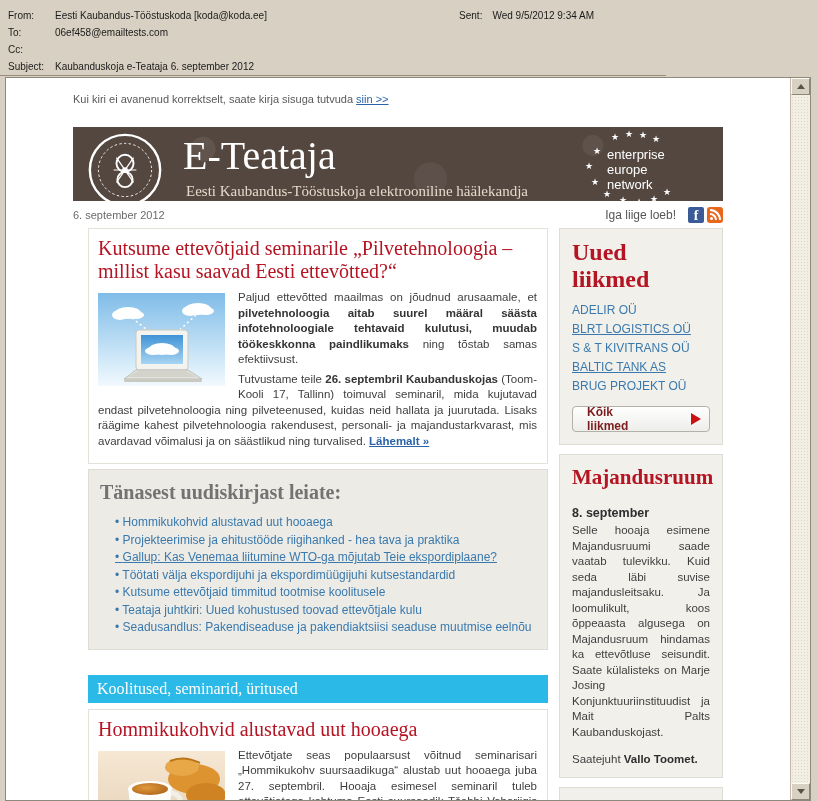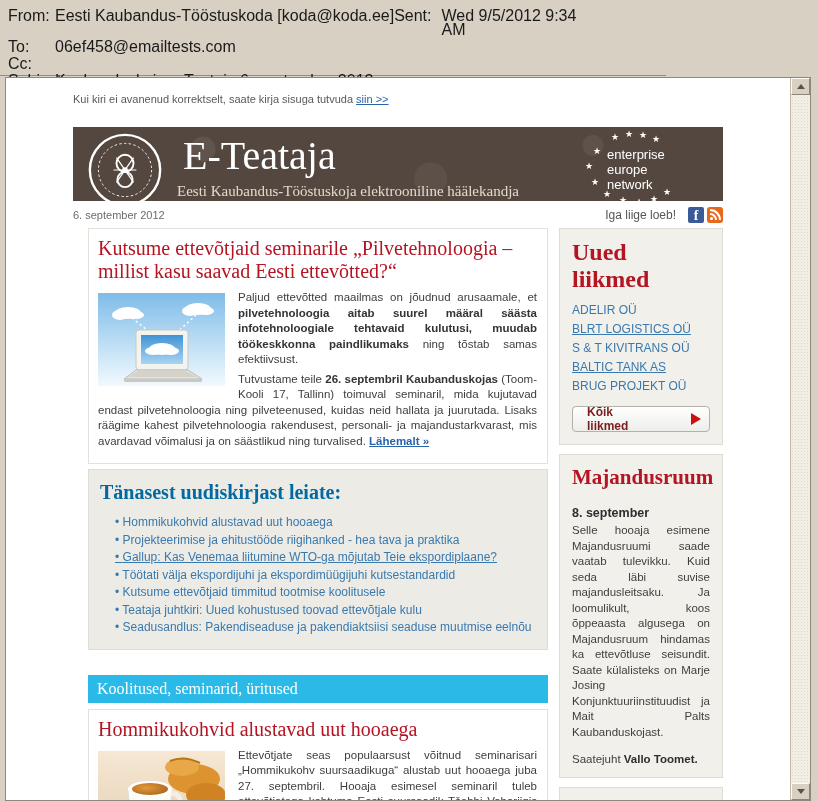--- a/index.html
+++ b/index.html
@@ -6,21 +6,21 @@
   html,body { width:818px; height:801px; overflow:hidden; }
   body {
     background:#d8d0c2;
     font-family:"Liberation Sans","DejaVu Sans",sans-serif;
     position:relative;
   }
   .serif { font-family:"Liberation Serif","DejaVu Serif",serif; }
 
   
   .msg-header { position:absolute; top:0; left:0; width:666px; height:76px;
-    padding:9px 0 0 8px; font-size:16px; color:#1a1a1a;
+    padding:9px 0 0 8px; font-size:10px; color:#1a1a1a;
     border-bottom:1px solid #958e7e; }
   .hdr-row { display:flex; margin-bottom:3px; line-height:14px; }
   .hdr-label { width:47px; flex:0 0 47px; }
   .hdr-value { white-space:nowrap; }
   .hdr-sent { margin-left:auto; display:flex; gap:10px; padding-right:72px; }
 
   
   .viewport { position:absolute; top:77px; left:5px; width:806px; bottom:0;
     background:#fff; border:1px solid #8f897b; display:flex; }
   .email-area { width:784px; overflow:hidden; position:relative; }
@@ -45,21 +45,21 @@
   .preheader a { color:#2b63a8; text-decoration:underline; cursor:pointer; }
 
   .banner { margin-top:22px; height:74px; background:#544740; position:relative; overflow:hidden; }
   .banner::after { content:""; position:absolute; inset:0;
     background-image:radial-gradient(circle at 20% 30%, rgba(255,255,255,.07) 0 12px, transparent 13px),
                      radial-gradient(circle at 55% 70%, rgba(255,255,255,.05) 0 16px, transparent 17px),
                      radial-gradient(circle at 80% 25%, rgba(255,255,255,.06) 0 10px, transparent 11px);
     pointer-events:none; }
   .chamber-logo { position:absolute; left:14px; top:5px; width:76px; height:76px; z-index:2; }
   .banner-title { position:absolute; left:110px; top:8px; color:#fff; font-size:40px; line-height:42px; z-index:2; }
-  .banner-sub { position:absolute; left:104px; top:56px; color:#e4dacb; font-size:15px; z-index:2; }
+  .banner-sub { position:absolute; left:113px; top:56px; color:#e4dacb; font-size:15px; z-index:2; }
   .een { position:absolute; right:14px; top:7px; width:128px; height:72px; color:#fff; z-index:2; }
   .een .star { position:absolute; font-size:9px; color:#fff; }
   .een-text { position:absolute; left:26px; top:13px; font-size:13px; line-height:15px; }
 
   .dateline { display:flex; align-items:center; height:27px; font-size:11px; color:#6b6b6b; }
   .dateline .slogan { margin-left:auto; margin-right:12px; font-size:12px; color:#555; }
   .fb-icon { width:16px; height:16px; background:#3b5a98; border-radius:2px; color:#fff;
     font-family:"Liberation Serif",serif; font-weight:bold; font-size:14px; text-align:center;
     line-height:17px; margin-right:3px; cursor:pointer; }
   .rss-icon { width:16px; height:16px; background:#e8671b; border-radius:3px; position:relative; overflow:hidden; cursor:pointer; }
@@ -76,21 +76,21 @@
 
   .article-box { background:#fff; border:1px solid #e3e1da; padding:8px 10px 10px 9px; }
   .article-box h1 { font-family:"Liberation Serif",serif; font-weight:normal;
     color:#b51423; font-size:20px; line-height:23px; margin-bottom:7px; }
   .article-img { float:left; width:127px; height:93px; margin:3px 13px 4px 0; }
   .article-box p { text-align:justify; font-size:11.5px; line-height:15.5px; color:#3e3e3e; margin-bottom:4px; }
   .article-box p b { color:#343434; }
   .more-link { color:#2b63a8; font-weight:bold; text-decoration:underline; cursor:pointer; }
 
   .toc-box { margin-top:5px; background:#ecebe6; border:1px solid #dedcd4; padding:11px 10px 12px 11px; }
-  .toc-box h2 { font-family:"Liberation Serif",serif; font-weight:bold; color:#0369a1; font-size:20px; margin-bottom:10px; }
+  .toc-box h2 { font-family:"Liberation Serif",serif; font-weight:bold; color:#737373; font-size:20px; margin-bottom:10px; }
   .toc-list { list-style:none; padding-left:15px; }
   .toc-list li { font-size:12px; line-height:17.5px; color:#3a79ad; cursor:pointer; }
   .toc-list li::before { content:"• "; color:#3a79ad; }
   .toc-list li:nth-child(3) { text-decoration:underline; }
 
   .section-bar { margin-top:25px; background:#2bb9e7; color:#fff;
     font-family:"Liberation Serif",serif; font-size:16px; padding:5px 0 5px 9px; }
   .article2 { margin-top:6px; }
 
   

